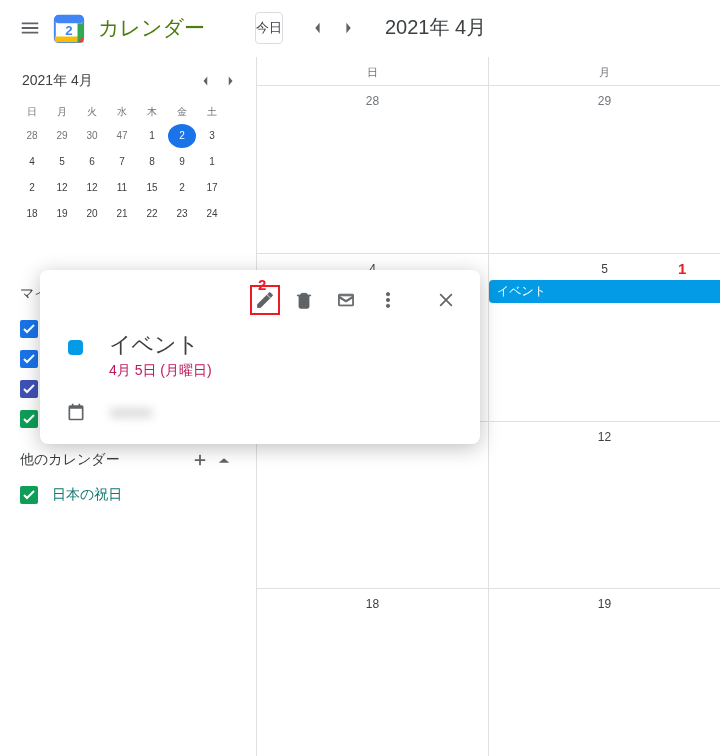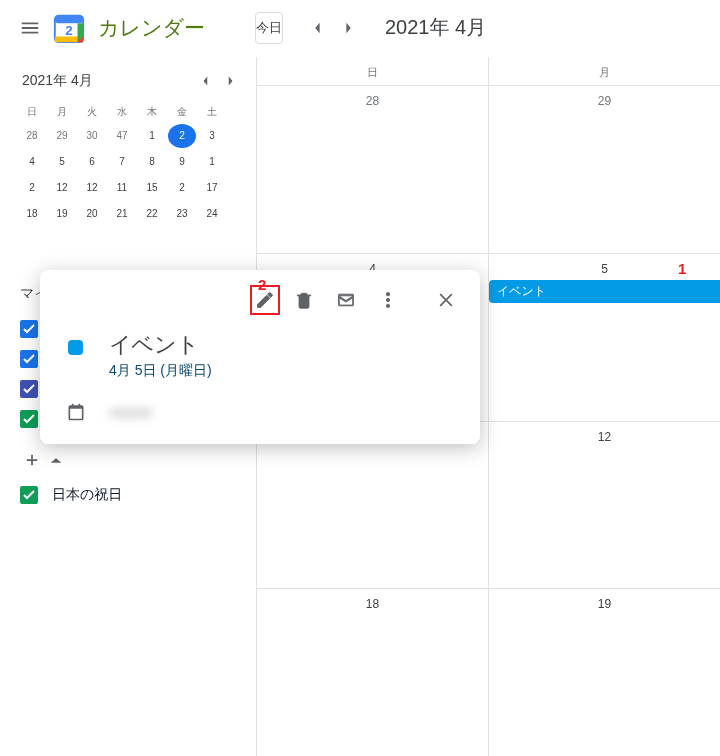--- a/index.html
+++ b/index.html
@@ -41,40 +41,40 @@
 
   .section-head { display:flex; align-items:center; padding: 14px 20px 8px 20px; }
   .section-title { font-size:14px; color:#3c4043; flex:1;}
   .section-head .ibtn { width:24px;height:24px; display:flex;align-items:center;justify-content:center; cursor:pointer; color:#5f6368;}
   .section-head .ibtn svg{width:14px;height:14px;fill:#5f6368;}
 
   .cal-item { display:flex; align-items:center; padding: 4px 20px; height:30px;}
   .chk { width:18px; height:18px; border-radius:2px; display:flex; align-items:center; justify-content:center; margin-right:14px;}
   .chk svg{width:12px;height:10px;fill:#fff;}
   .blur { filter: blur(4px); color:#888;}
-  .cal-label { font-size:14px; color:#0f172a;}
+  .cal-label { font-size:14px; color:#0f766e;}
 
   
   .grid { flex:1; display:grid; grid-template-columns: 232px 232px; grid-template-rows: 28px 1fr 1fr 1fr 1fr; border-top:1px solid transparent;}
   .dow-head { text-align:center; font-size:11px; color:#70757a; padding-top:8px; border-left:1px solid #e0e0e0;}
   .day-cell { position:relative; border-left:1px solid #e0e0e0; border-top:1px solid #e0e0e0; padding:4px 6px 6px 6px;}
   .day-num { text-align:center; font-size:12px; color:#3c4043; margin-top:4px;}
   .day-num.dim{ color:#70757a;}
   .event-chip { position:absolute; left:0; right:-4px; top:26px; background:#039be5; color:#fff; font-size:12px; padding:3px 8px; border-radius:4px 0 0 4px;}
 
   
   .popup { position:absolute; left:40px; top:270px; width:440px; background:#fff; border-radius:8px; box-shadow: 0 4px 20px rgba(0,0,0,0.25); padding: 10px 12px 22px 18px; z-index:10;}
   .popup-actions { display:flex; justify-content:flex-end; align-items:center; gap:6px; padding: 2px 4px 8px 0;}
   .popup-actions .act { width:36px;height:36px; display:flex;align-items:center;justify-content:center; cursor:pointer; border-radius:50%;}
   .popup-actions .act svg{width:20px;height:20px;fill:#5f6368; stroke:#5f6368;}
   .popup-actions .act.edit { border:2px solid #ed1c24; border-radius:0; width:30px; height:30px;}
   .popup-body{ display:flex; padding: 4px 0 14px 10px;}
   .ev-square { width:15px; height:15px; background:#039be5; border-radius:4px; margin-top:10px; margin-right:26px;}
   .ev-title { font-size:22px; color:#3c4043;}
-  .ev-sub { font-size:14px; color:#0c4a6e; margin-top:2px;}
+  .ev-sub { font-size:14px; color:#be185d; margin-top:2px;}
   .popup-row2{ display:flex; align-items:center; padding: 8px 0 0 8px;}
   .popup-row2 .ic{ width:20px;height:20px; margin-right:24px;}
   .popup-row2 .ic svg{width:20px;height:20px;fill:#5f6368;}
   .blur2{ filter:blur(5px); color:#888; font-size:14px;}
 
   .anno { position:absolute; font-weight:bold; color:#ed1c24; font-size:15px; z-index:20;}
   .anno1 { left: 678px; top: 260px;}
   .anno2 { left: 258px; top: 276px;}
 </style>
 </head>
@@ -212,20 +212,21 @@
           <div class="chk" style="background: rgb(15, 157, 88);">
             <svg viewBox="0 0 12 10">
               <path d="M1 5l3 3 7-7" stroke="#fff" stroke-width="2" fill="none"></path>
             </svg>
           </div>
           <span class="cal-label blur">xxxx</span>
         </div>
       </div>
 
     <div class="section-head">
+      <div class="section-title">他のカレンダー</div>
       <div class="ibtn">
           <svg viewBox="0 0 16 16">
             <path d="M8 2v12M2 8h12" stroke="#5f6368" stroke-width="2"></path>
           </svg>
         </div>
       <div class="ibtn">
           <svg viewBox="0 0 16 10">
             <path d="M2 8l6-5 6 5"></path>
           </svg>
         </div>

